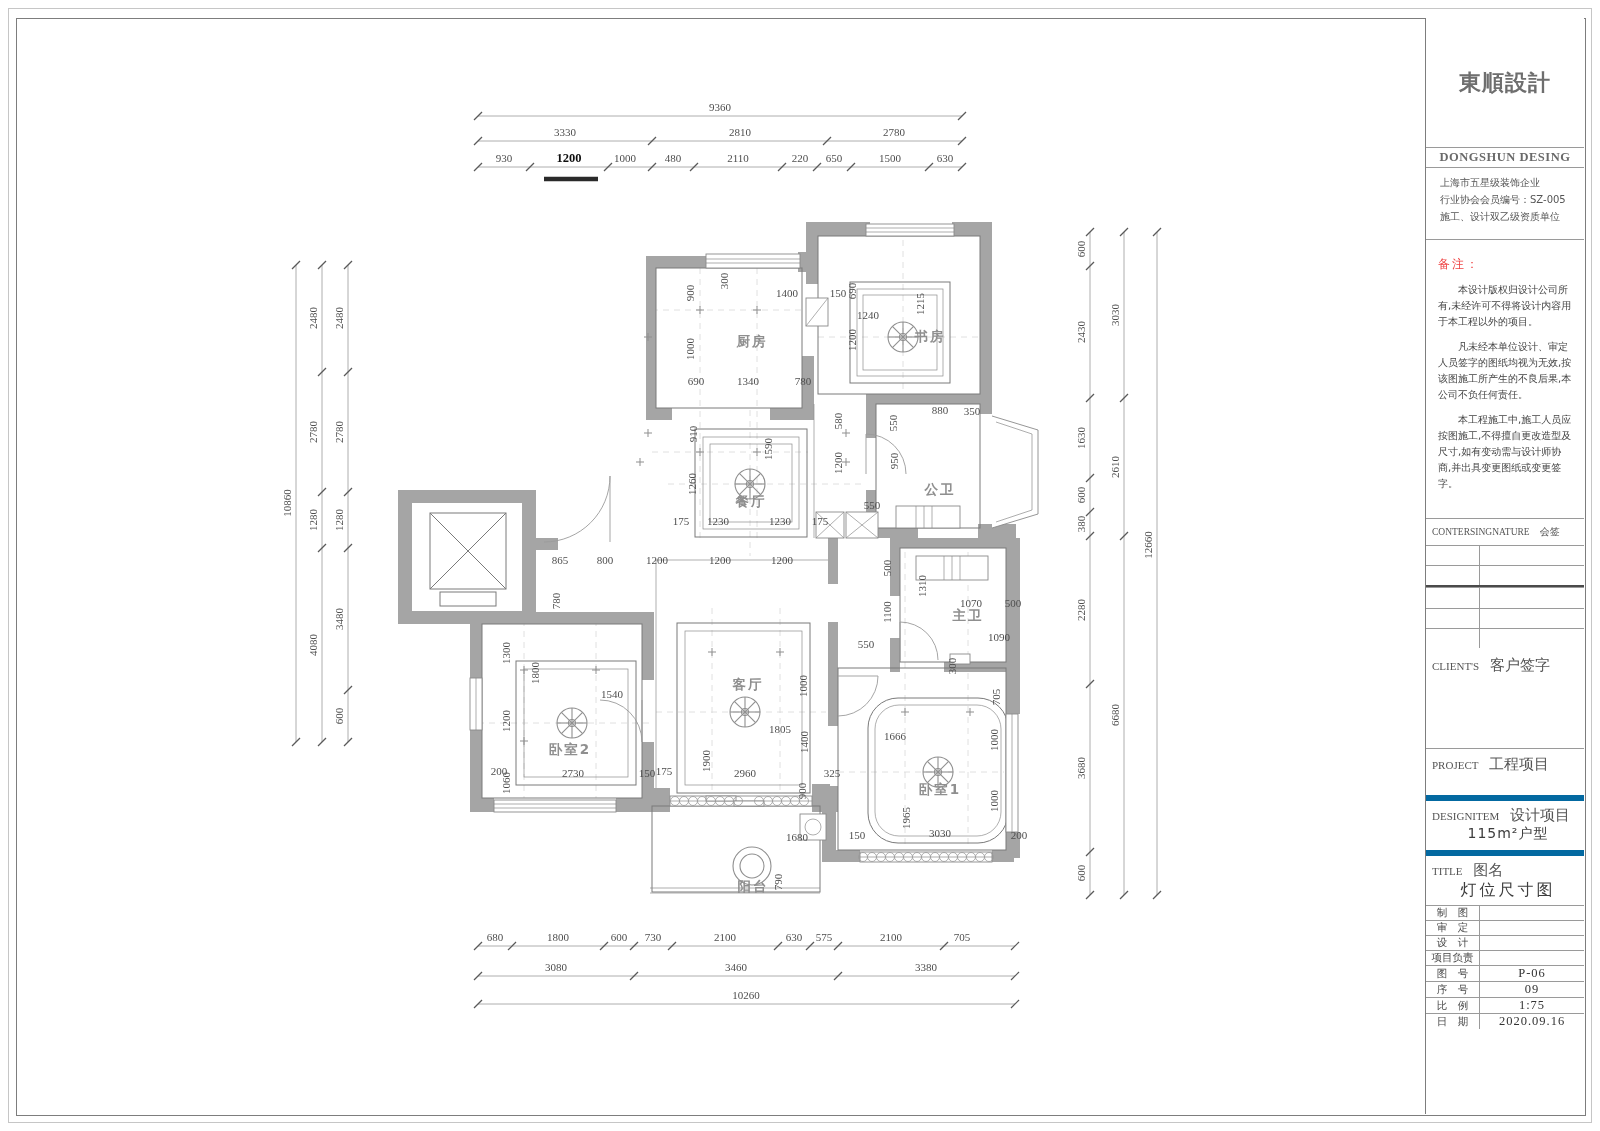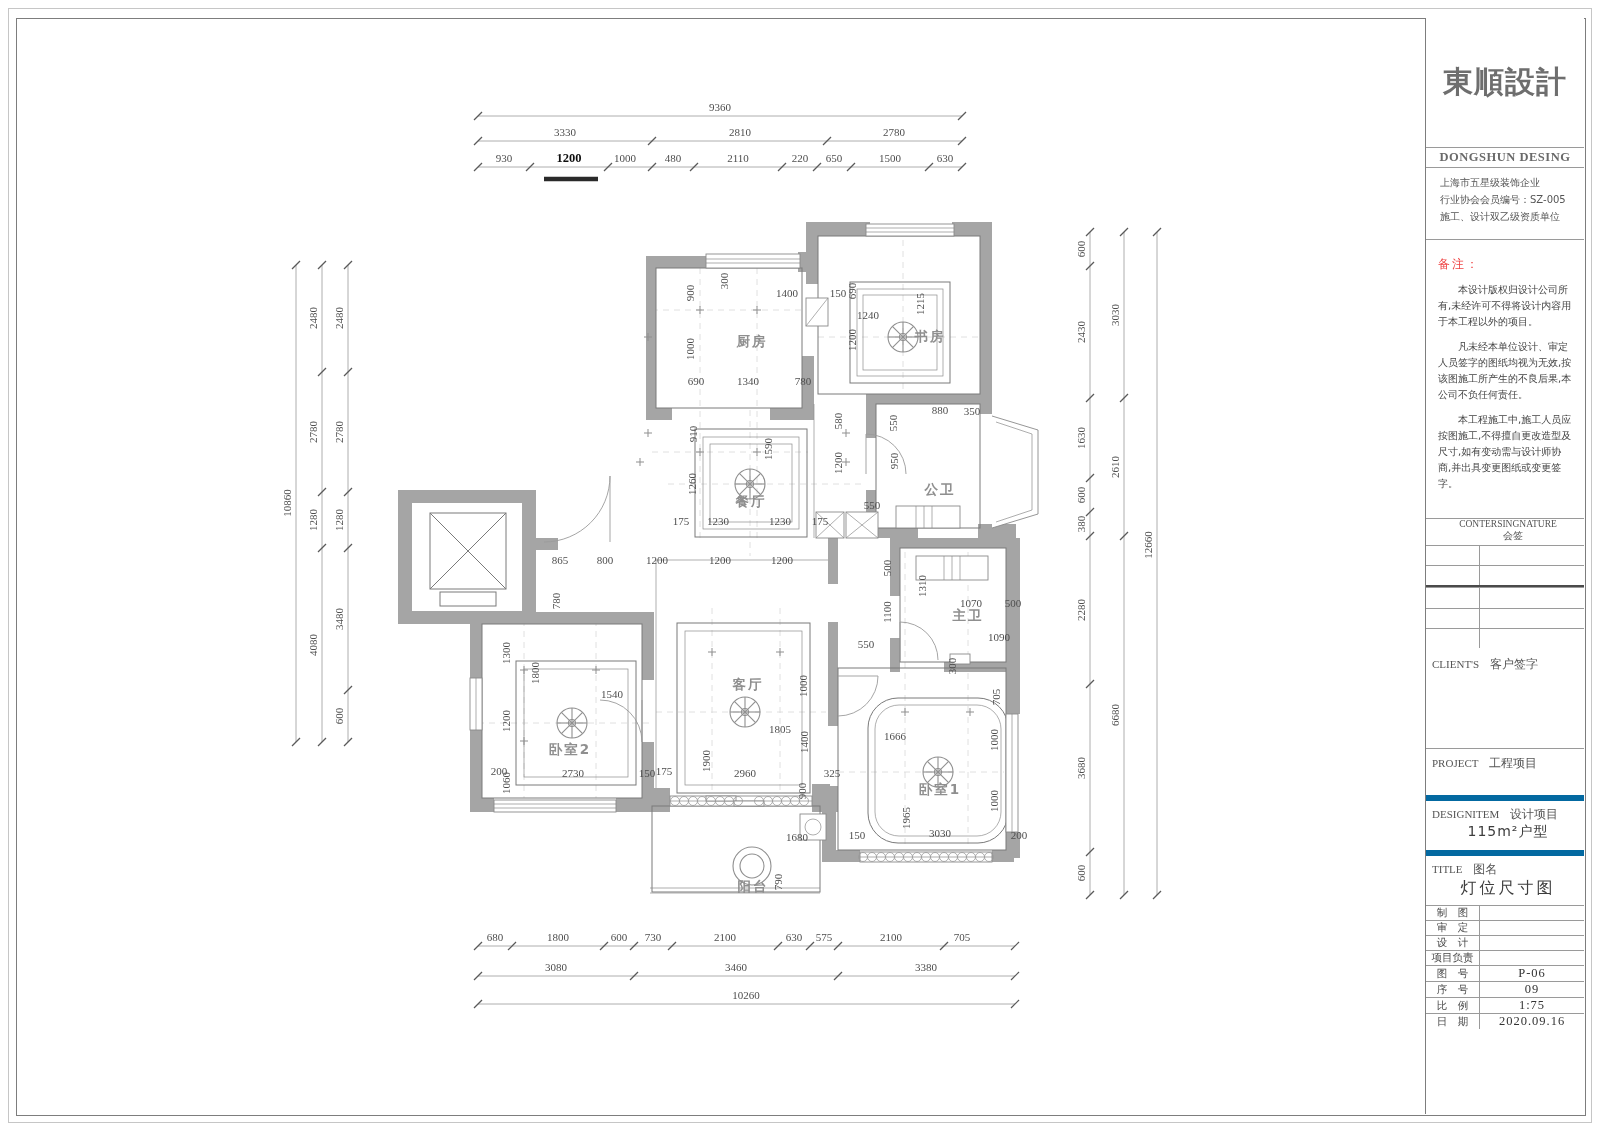--- a/index.html
+++ b/index.html
@@ -24,44 +24,44 @@
   .dimbold{font-weight:bold;font-size:12.5px;fill:#101010;}
   .room{font:bold 13.5px "DejaVu Sans",sans-serif;fill:#8f8f8f;text-anchor:middle;letter-spacing:2px;}
   .fan line,.fan circle{fill:none;stroke:#8f8f8f;stroke-width:1.1;}
   .cross{stroke:#8f8f8f;stroke-width:1;}
   .scallop{fill:none;stroke:#9b9b9b;stroke-width:.8;}
   
   .tb{position:absolute;left:1425px;top:18px;width:159px;height:1096px;border-left:1.4px solid #7d7d7d;
       box-sizing:border-box;display:flex;flex-direction:column;background:#fff;}
   .tb .sec{box-sizing:border-box;flex:none;}
   .sec-logo{height:129px;display:flex;align-items:center;justify-content:center;
-            font-size:30px;font-weight:bold;color:#6e6e6e;letter-spacing:1px;white-space:nowrap;}
+            font-size:22px;font-weight:bold;color:#6e6e6e;letter-spacing:1px;white-space:nowrap;}
   .sec-en{height:21px;border-top:1px solid #9a9a9a;border-bottom:1px solid #9a9a9a;
           display:flex;align-items:center;justify-content:center;
           font:bold 12.5px "Liberation Serif",serif;color:#6a6a6a;letter-spacing:.5px;}
   .sec-co{height:72px;border-bottom:1px solid #9a9a9a;padding:6px 6px 0 14px;
           font-size:10px;color:#555;line-height:1.7;}
   .sec-notes{height:278px;padding:10px 8px 0 10px;font-size:10px;color:#444;}
   .notes-title{font-size:12px;color:#ef4444;margin:6px 0 2px 2px;letter-spacing:2px;}
   .sec-notes p{margin:9px 2px;text-indent:2em;line-height:1.6;}
   .sec-csign{height:27px;border-top:1px solid #9a9a9a;display:flex;align-items:center;padding-left:6px;
-             font:9.5px "Liberation Serif",serif;color:#555;flex-direction:column;}
+             font:9.5px "Liberation Serif",serif;color:#555;}
   .sec-csign .cn{font-family:Liberation Serif, serif;font-size:10px;margin-left:10px;}
   .sec-signtable{height:103px;display:flex;flex-direction:column;}
   .signrow{flex:1;border-top:1px solid #9a9a9a;display:flex;}
   .signrow .c1{width:53px;border-right:1px solid #9a9a9a;}
   .signrow.thickb{border-bottom:2.2px solid #4a4a4a;}
   .sec-clients{height:100px;border-top:none;padding:8px 0 0 6px;
                font:11px "Liberation Serif",serif;color:#555;}
   .sec-project{height:47px;border-top:1px solid #9a9a9a;padding:6px 0 0 6px;
                font:11px "Liberation Serif",serif;color:#555;}
   .sec-ditem,.sec-titlesec{border-top:6px solid #0369a1;padding:5px 0 0 6px;
                font:11px "Liberation Serif",serif;color:#555;}
   .sec-ditem{height:55px;} .sec-titlesec{height:55px;}
-  .cnlab{font-family:Liberation Serif, serif;font-size:12px;margin-left:8px;color:#555;}
+  .cnlab{font-family:Liberation Serif, serif;font-size:15px;margin-left:8px;color:#555;}
   .bigval{display:block;text-align:center;font-family:"DejaVu Sans",sans-serif;
           font-size:14px;color:#3d3d3d;margin-top:0;letter-spacing:1px;}
   .sec-titlesec .bigval{font-size:16px;letter-spacing:3px;}
   .sec-info{flex:1;display:flex;flex-direction:column;}
   .inforow{flex:1;border-top:1px solid #9a9a9a;display:flex;align-items:stretch;}
   .inforow .lab{width:53px;border-right:1px solid #9a9a9a;display:flex;align-items:center;
                 justify-content:center;font-size:10.5px;color:#4a4a4a;}
   .inforow .val{flex:1;display:flex;align-items:center;justify-content:center;
                 font:12.5px "Liberation Serif",serif;color:#333;letter-spacing:1px;}
 </style>

